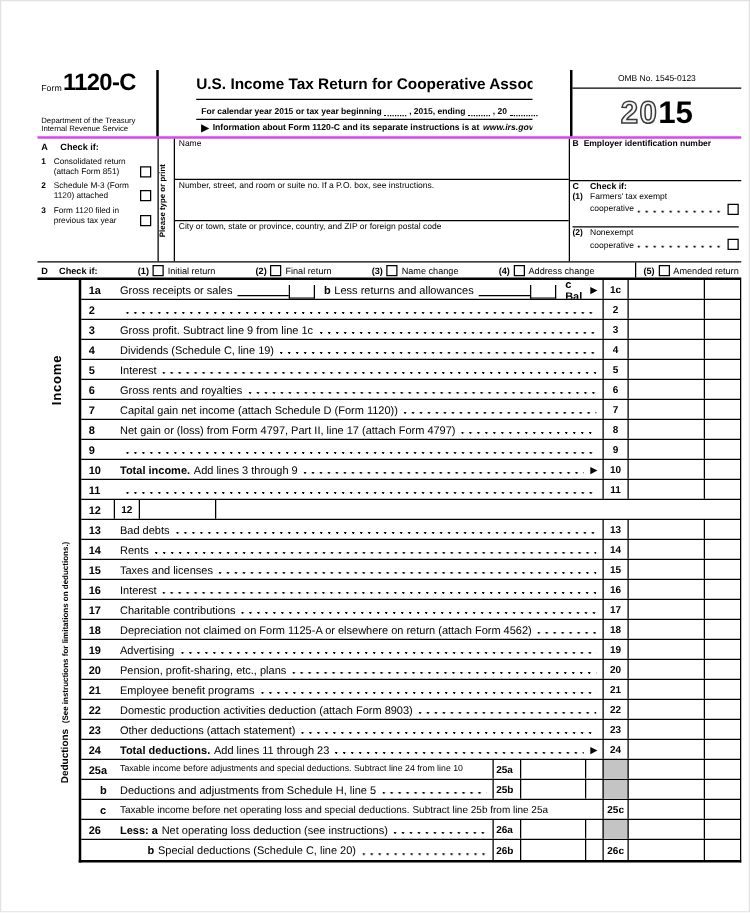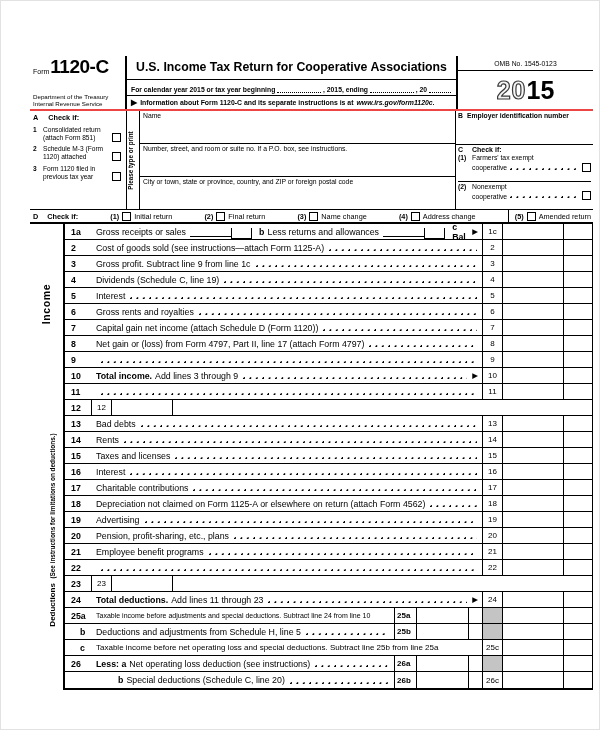--- a/index.html
+++ b/index.html
@@ -3,21 +3,21 @@
 <meta charset="utf-8">
 <style>
   * { box-sizing: border-box; margin: 0; padding: 0; }
   html,body { width:600px; height:730px; background:#fff; }
   body { font-family:"Liberation Sans", sans-serif; color:#000; position:relative; }
   .page { position:absolute; left:0; top:0; width:600px; height:730px; background:#fff;
           border:1px solid #e2e2e2; }
   .form { position:absolute; left:29px; top:55px; width:563px; }
 
   
-  .hdr { display:flex; border-bottom:2px solid #ef4444; height:55px; }
+  .hdr { display:flex; border-bottom:2px solid #d946ef; height:55px;gap:30px; }
   .hdr-left { width:97px; border-right:2px solid #000; padding:3px 2px 2px 3px;
               display:flex; flex-direction:column; }
   .form-line { display:flex; align-items:flex-end; }
   .form-word { font-size:7px; }
   .form-number { font-size:19px; font-weight:bold; line-height:16px; letter-spacing:-0.5px; margin-left:1px; }
   .dept { margin-top:auto; font-size:6.2px; line-height:7px; }
   .hdr-center { flex:1; display:flex; flex-direction:column; min-width:0; }
   .title { font-size:12.3px; font-weight:bold; text-align:center; padding-top:4px;
            height:24px; border-bottom:1px solid #000; white-space:nowrap; overflow:hidden; }
   .cal { height:16px; border-bottom:1px solid #000; display:flex; align-items:flex-end;
@@ -95,21 +95,21 @@
   .dots { flex:1; min-width:8px; align-self:flex-end; height:4px; margin:0 5px 3px 5px;
           background-image:radial-gradient(circle at 1.1px 2.2px,#000 0.75px,transparent 1px);
           background-size:6.4px 4px; background-repeat:repeat-x; }
   .arr { font-size:7.5px; margin-right:4px; }
   .ibox { margin-left:auto; align-self:stretch; display:flex; border-left:1px solid #000; flex:none; }
   .ib-l { width:22px; border-right:1px solid #000; font-size:8px; font-weight:bold;
           display:flex; align-items:center; padding-left:2px; }
   .ib-e { width:52px; border-right:1px solid #000; }
   .ib-c { width:13px; }
   .lbl { width:21px; border-left:1px solid #000; border-right:1px solid #000; font-size:8px;
-         font-weight:normal; display:flex; align-items:center; justify-content:center; flex:none; }
+         font-weight:bold; display:flex; align-items:center; justify-content:center; flex:none; }
   .lbl.gray { background:#c4c4c4; }
   .amt { width:60px; flex:none; }
   .cents { width:29px; border-left:1px solid #000; flex:none; }
   .r1a-fill { width:50px; border-bottom:1px solid #000; align-self:flex-end; height:10px; margin:0 0 2px 4px; }
   .r1a-cbox { width:26px; align-self:flex-end; height:11px; border:1px solid #000; border-top:none; }
   .r1a-b { font-weight:bold; margin:0 3px 0 7px; }
   .v-income { position:absolute; left:-43px; top:73px; width:120px; height:14px;
               transform:rotate(-90deg); font-size:10.5px; font-weight:bold; text-align:center;
               letter-spacing:0.6px; }
   .v-ded { position:absolute; left:-128px; top:300px; width:290px; height:12px;
@@ -293,21 +293,20 @@
           </div>
           <div class="lbl">1c</div>
           <div class="amt"></div>
           <div class="cents"></div>
         </div>
 
       <div class="row">
     <div class="num">2</div>
     <div class="desc">
 
-      <span class="dt">Cost of goods sold (see instructions—attach Form 1125-A)</span>
       <span class="dots"></span>
 
     </div>
     <div class="lbl">2</div>
     <div class="amt"></div>
     <div class="cents"></div>
   </div>
           <div class="row">
     <div class="num">3</div>
     <div class="desc">
@@ -526,29 +525,36 @@
 
     </div>
     <div class="lbl">21</div>
     <div class="amt"></div>
     <div class="cents"></div>
   </div>
           <div class="row">
     <div class="num">22</div>
     <div class="desc">
 
+      <span class="dt">Domestic production activities deduction (attach Form 8903)</span>
       <span class="dots"></span>
 
     </div>
     <div class="lbl">22</div>
     <div class="amt"></div>
     <div class="cents"></div>
   </div>
           <div class="row">
     <div class="num">23</div>
+    <div class="desc">
+
+      <span class="dt">Other deductions (attach statement)</span>
+      <span class="dots"></span>
+
+    </div>
     <div class="lbl">23</div>
     <div class="amt"></div>
     <div class="cents"></div>
   </div>
           <div class="row">
     <div class="num">24</div>
     <div class="desc">
       <span class="bp">Total deductions.</span>
       <span class="dt">Add lines 11 through 23</span>
       <span class="dots"></span>

